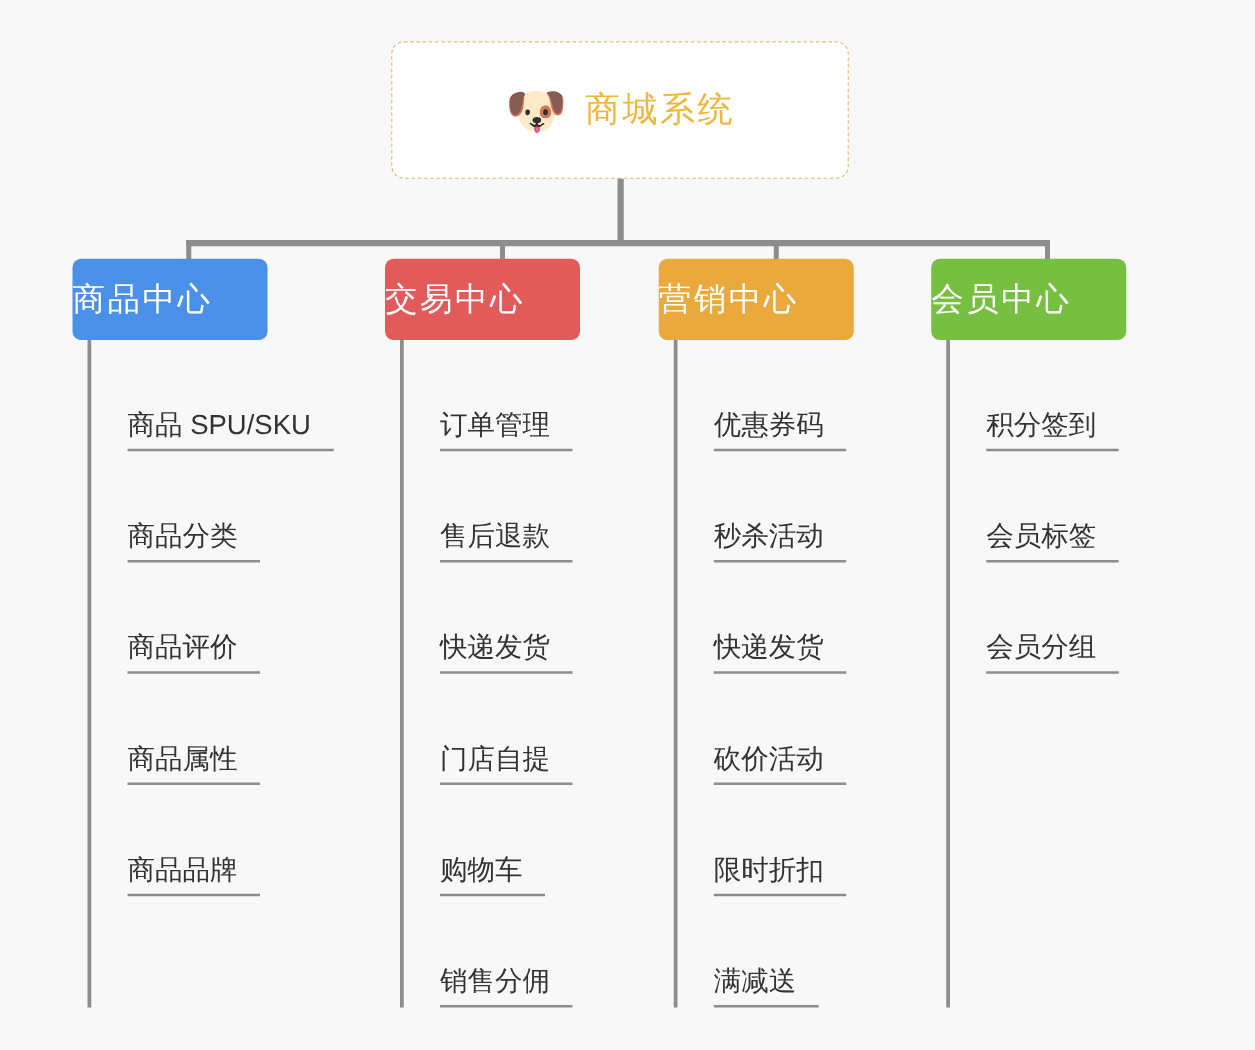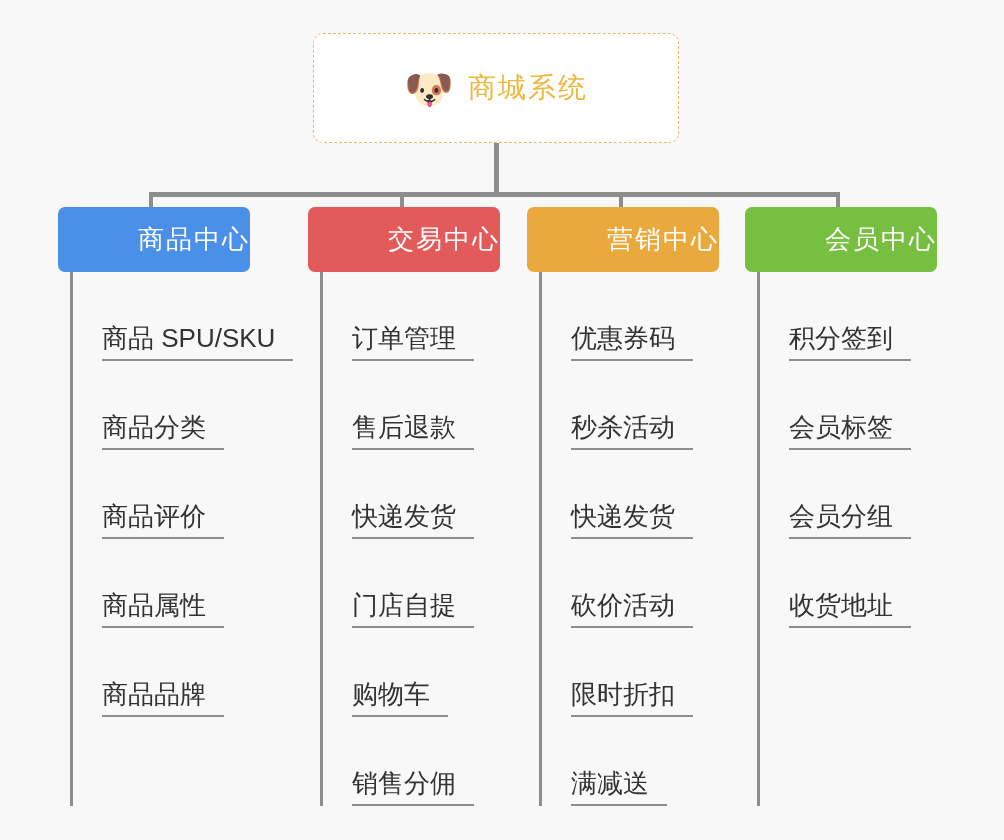--- a/index.html
+++ b/index.html
@@ -55,26 +55,26 @@
 
   
   .branch {
     position: absolute;
     top: 207px;
   }
   .branch-head {
     position: absolute;
     left: 0;
     top: 0;
-    width: 192px;
+    width: 156px;
     height: 65px;
     border-radius: 7px;
     display: flex;
     align-items: center;
-    justify-content: flex-end;
+    justify-content: flex-start;
     color: #ffffff;
     font-size: 26px;
     letter-spacing: 2px;
     white-space: nowrap;
   }
 
   
   .branch-spine {
     position: absolute;
     left: 12px;
@@ -90,21 +90,21 @@
     width: 230px;
   }
   .leaf {
     position: relative;
     height: 89px;
     display: flex;
     align-items: flex-end;
     padding-left: 32px;
   }
   .leaf-label {
-    font-size: 26px;
+    font-size: 22px;
     color: #333333;
     line-height: 1;
     padding-bottom: 8px;
     border-bottom: 2px solid #8d8d8d;
     white-space: nowrap;
     display: inline-block;
     padding-right: 18px;
   }
 
   
@@ -218,19 +218,16 @@
     <div class="leaf-list">
       <div class="leaf">
           <span class="leaf-label">积分签到</span>
         </div>
       <div class="leaf">
           <span class="leaf-label">会员标签</span>
         </div>
       <div class="leaf">
           <span class="leaf-label">会员分组</span>
         </div>
-      <div class="leaf">
-          <span class="leaf-label">收货地址</span>
-        </div>
     </div>
   </div>
 
 </div>
 
 </body></html>

